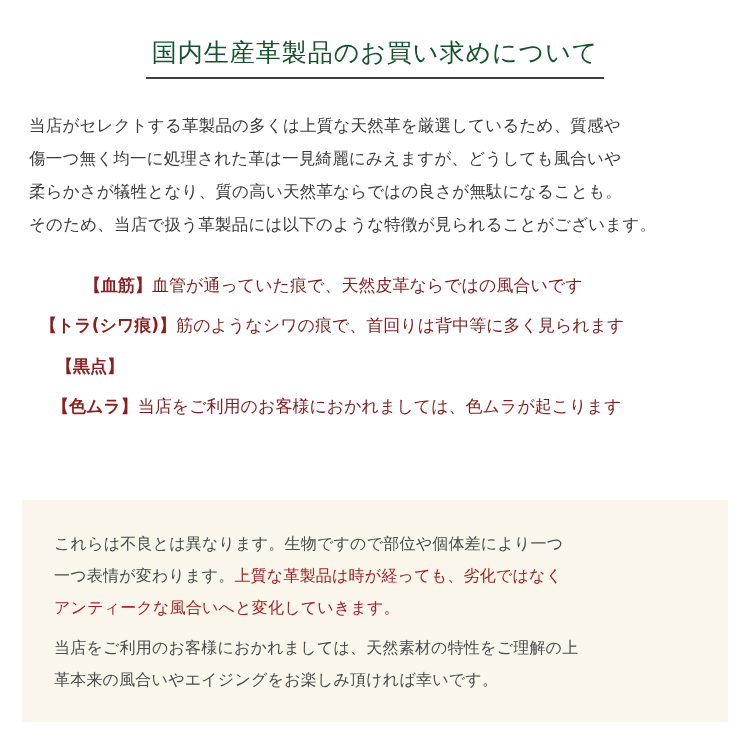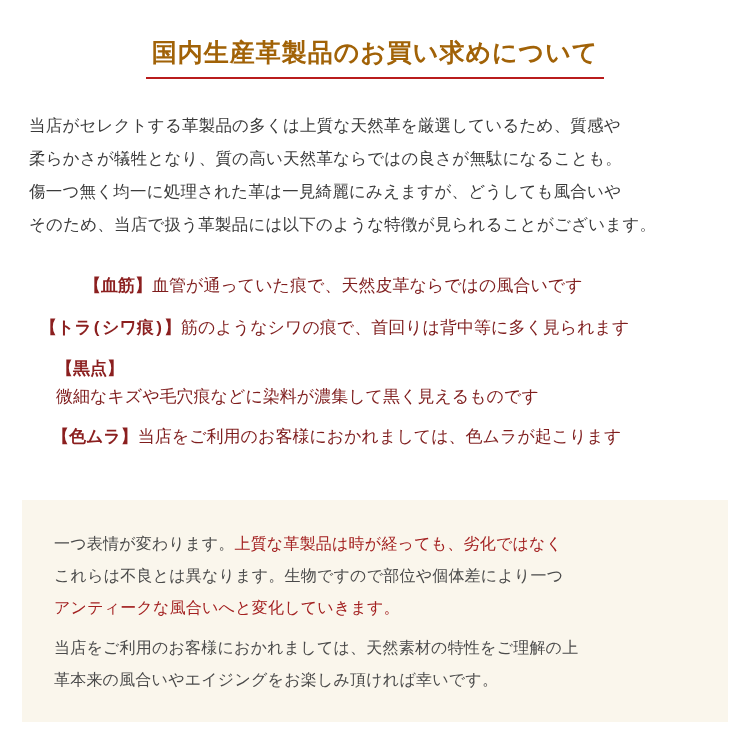--- a/index.html
+++ b/index.html
@@ -22,25 +22,25 @@
     padding: 30px 26px 0 26px;
   }
   
   .title-block {
     text-align: center;
     margin-top: 8px;
   }
   .title {
     display: inline-block;
     font-size: 25px;
-    font-weight: bold;
+    font-weight: normal;
     letter-spacing: 1px;
-    color: #a16207;
+    color: #14532d;
     padding: 0 6px 9px 6px;
-    border-bottom: 2px solid #b91c1c;
+    border-bottom: 2px solid #404040;
     line-height: 1.2;
     white-space: nowrap;
   }
   
   .intro {
     margin-top: 30px;
     padding: 0 3px;
     font-size: 16.5px;
     line-height: 2.0;
     color: #3b3b3b;
@@ -59,21 +59,20 @@
     justify-content: flex-start;
     font-size: 17px;
     line-height: 1.55;
     padding: 7px 0;
     white-space: nowrap;
   }
   .feature-row .tag {
     color: #8b1f1f;
     font-weight: bold;
     flex: none;
-    font-family: Liberation Mono, monospace;
   }
   .feature-row .desc {
     color: #7f1d1d;
     flex: none;
   }
   .r1 { padding-left: 58px; }
   .r2 { padding-left: 14px; }
   .r3 { padding-left: 30px; flex-direction: column; }
   .r4 { padding-left: 26px; }
 
@@ -107,46 +106,45 @@
 <body>
 
 <div class="page">
 
   <div class="title-block">
     <div class="title">国内生産革製品のお買い求めについて</div>
   </div>
 
   <div class="intro">
     <div>当店がセレクトする革製品の多くは上質な天然革を厳選しているため、質感や</div>
+    <div>傷一つ無く均一に処理された革は一見綺麗にみえますが、どうしても風合いや</div>
     <div>柔らかさが犠牲となり、質の高い天然革ならではの良さが無駄になることも。</div>
-    <div>傷一つ無く均一に処理された革は一見綺麗にみえますが、どうしても風合いや</div>
     <div>そのため、当店で扱う革製品には以下のような特徴が見られることがございます。</div>
   </div>
 
   <div class="features">
     <div class="feature-row r1">
       <span class="tag">【血筋】</span>
       <span class="desc">血管が通っていた痕で、天然皮革ならではの風合いです</span>
     </div>
     <div class="feature-row r2">
       <span class="tag">【トラ(シワ痕)】</span>
       <span class="desc">筋のようなシワの痕で、首回りは背中等に多く見られます</span>
     </div>
     <div class="feature-row r3">
       <span class="tag">【黒点】</span>
-      <span class="desc">微細なキズや毛穴痕などに染料が濃集して黒く見えるものです</span>
     </div>
     <div class="feature-row r4">
       <span class="tag">【色ムラ】</span>
       <span class="desc">当店をご利用のお客様におかれましては、色ムラが起こります</span>
     </div>
   </div>
 
   <div class="note">
+    <div>これらは不良とは異なります。生物ですので部位や個体差により一つ</div>
     <div><span>一つ表情が変わります。</span><span class="em">上質な革製品は時が経っても、劣化ではなく</span></div>
-    <div>これらは不良とは異なります。生物ですので部位や個体差により一つ</div>
     <div class="em">アンティークな風合いへと変化していきます。</div>
     <span class="gap"></span>
     <div>当店をご利用のお客様におかれましては、天然素材の特性をご理解の上</div>
     <div>革本来の風合いやエイジングをお楽しみ頂ければ幸いです。</div>
   </div>
 
 </div>
 
 </body></html>

